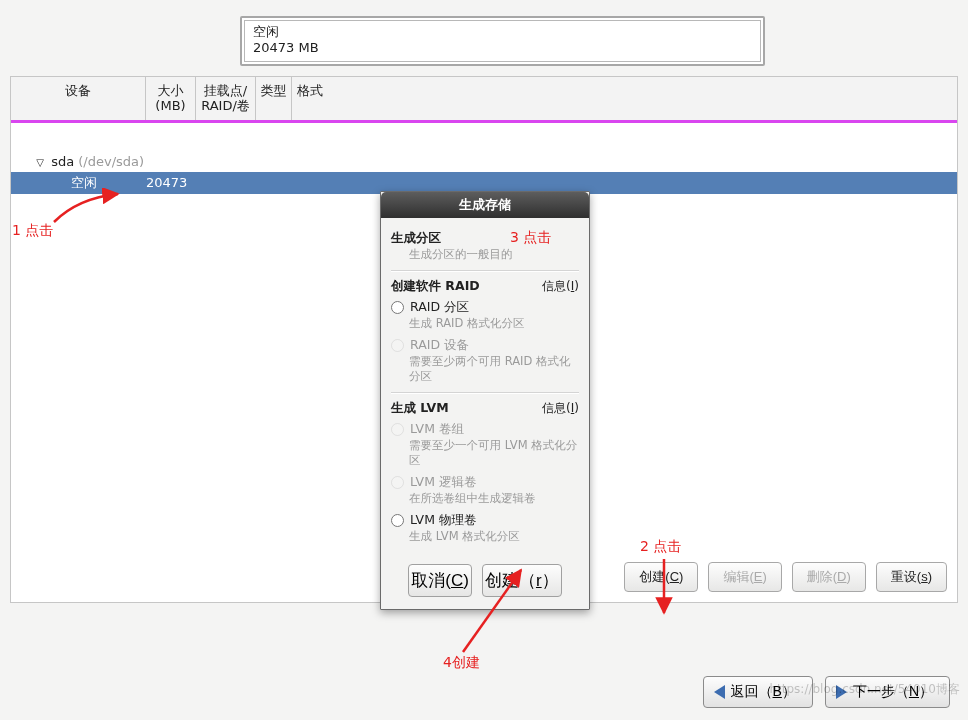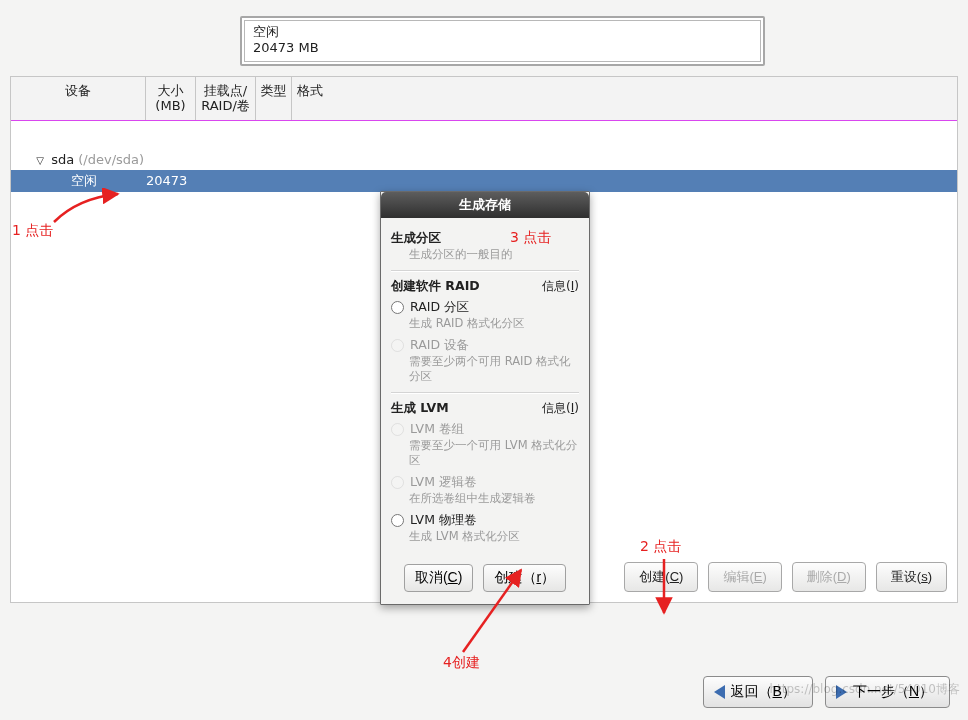--- a/index.html
+++ b/index.html
@@ -34,21 +34,21 @@
   
   .table-panel {
     margin: 10px 10px 0 10px;
     border: 1px solid #c6c6c6;
     background: #fff;
     height: 527px;
     position: relative;
   }
   .table-header {
     display: flex;
-    border-bottom: 1px solid #d946ef;
+    border-bottom: 3px solid #d946ef;
     background: #f3f3f3;
   }
   .th {
     border-right: 1px solid #c6c6c6;
     padding: 6px 4px;
     text-align: center;
     font-size: 13px;
     line-height: 1.2;
   }
   .th-device { width: 135px; }
@@ -161,22 +161,22 @@
     margin: 6px 0 2px 0;
   }
   .dialog-buttons {
     display: flex; justify-content: center;
     gap: 10px; padding: 10px 0 12px 0;
   }
   .dlg-btn {
     background: linear-gradient(#fdfdfd,#e6e6e5);
     border: 1px solid #a0a0a0;
     border-radius: 4px;
-    padding: 4px 10px;
-    font-size: 14px;
+    padding: 4px 2px;
+    font-size: 17px;
     cursor: pointer;
   }
   
   .ann {
     position: absolute;
     color: #e62121;
     font-size: 14px;
     pointer-events: none;
   }
   .watermark {

